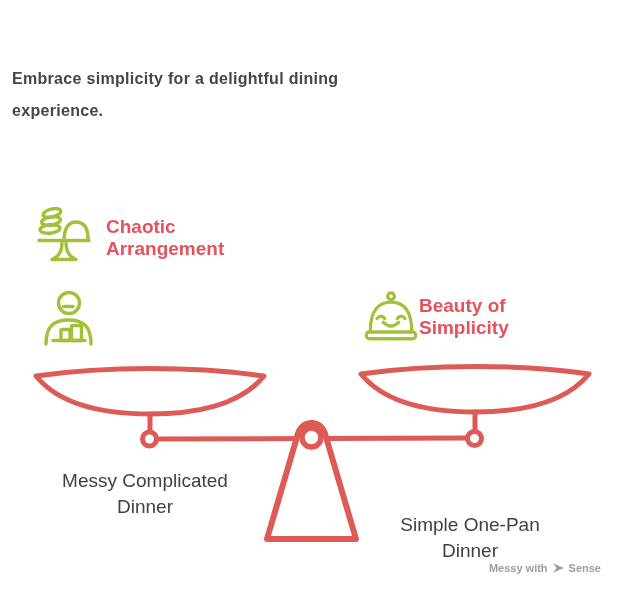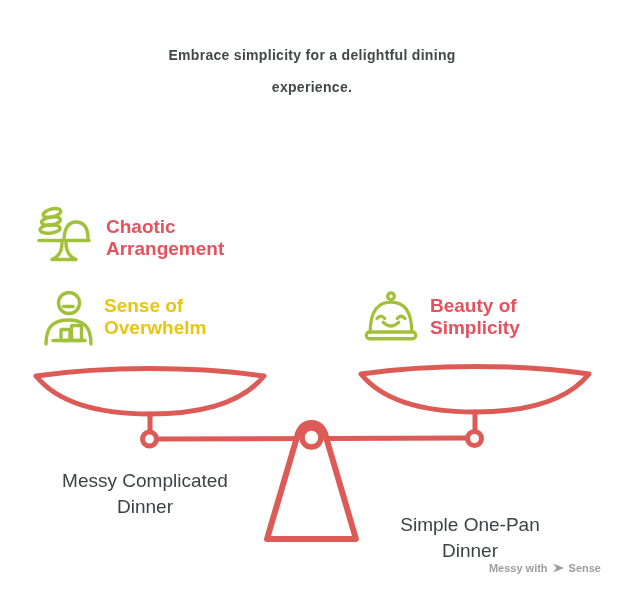--- a/index.html
+++ b/index.html
@@ -4,23 +4,22 @@
 <style>
   html,body{margin:0;padding:0;background:#ffffff;}
   #canvas{
     position:relative;
     width:624px;height:600px;
     background:#ffffff;
     font-family:"Liberation Sans", sans-serif;
     overflow:hidden;
   }
   .title{
-    position:absolute;top:39px;left:12px;width:600px;
-    text-align:center;
-    font-size:14px;font-weight:800;letter-spacing:.3px;
+    position:absolute;top:63px;left:12px;width:600px;
+    font-size:16px;font-weight:800;letter-spacing:.3px;
     line-height:32px;color:#43464a;
     white-space:pre-line;
   }
   .feature{position:absolute;display:flex;align-items:flex-start;}
   .feature .icon{flex:0 0 auto;}
   .feature .label{
     font-size:19px;font-weight:700;line-height:22px;
     white-space:pre-line;
   }
   .c-red{color:#e4525d;}
@@ -65,37 +64,35 @@
     <span class="icon">
       <svg width="52" height="60" viewBox="0 0 52 60" fill="none" stroke="#a2c13b" stroke-width="3.4" stroke-linecap="round" stroke-linejoin="round">
         <circle cx="27" cy="14" r="10.5"></circle>
         <path d="M21.5 17.5 L31 17.5"></path>
         <path d="M4 55 C4 37 12 31 26.5 31 C41 31 49 37 49 55"></path>
         <rect x="19" y="40.5" width="9" height="11" rx="1"></rect>
         <rect x="29.5" y="36.5" width="10" height="15" rx="1"></rect>
         <path d="M11 51.5 L43 51.5"></path>
       </svg>
     </span>
-    <span class="label c-yellow" style="margin-left:10px;margin-top:6px;">Sense of
-Overwhelm</span>
   </div>
 
 
   <div class="feature" style="left:363px;top:289px;">
     <span class="icon">
       <svg width="56" height="58" viewBox="0 0 58 58" fill="none" stroke="#a2c13b" stroke-width="3.4" stroke-linecap="round" stroke-linejoin="round">
         <circle cx="29" cy="6.5" r="3.5"></circle>
         <path d="M7.5 43.5 C7.5 20 17 12.5 29 12.5 C41 12.5 50.5 20 50.5 43.5"></path>
         <path d="M14.5 29.5 Q18.5 24.5 22.5 29.5"></path>
         <path d="M35.5 29.5 Q39.5 24.5 43.5 29.5"></path>
         <path d="M21 33.5 Q29 41 37 33.5"></path>
         <rect x="3.5" y="43.5" width="51" height="7" rx="3"></rect>
       </svg>
     </span>
-    <span class="label c-red" style="margin-left:11px;margin-top:6px;">Beauty of
+    <span class="label c-red" style="margin-top:6px;">Beauty of
 Simplicity</span>
   </div>
 
   <svg class="scale-svg" viewBox="0 0 624 600">
     <g fill="none" stroke="#dc5b57" stroke-width="5" stroke-linecap="round" stroke-linejoin="round">
 
       <path d="M36 376 C106 366 194 366 264 376 C242 403 201 414 150 414 C99 414 58 403 36 376 Z"></path>
       <path d="M150 414 L150 430"></path>
 
       <path d="M361 374 C430 364 520 364 589 374 C567 401 526 412 475 412 C424 412 383 401 361 374 Z"></path>

